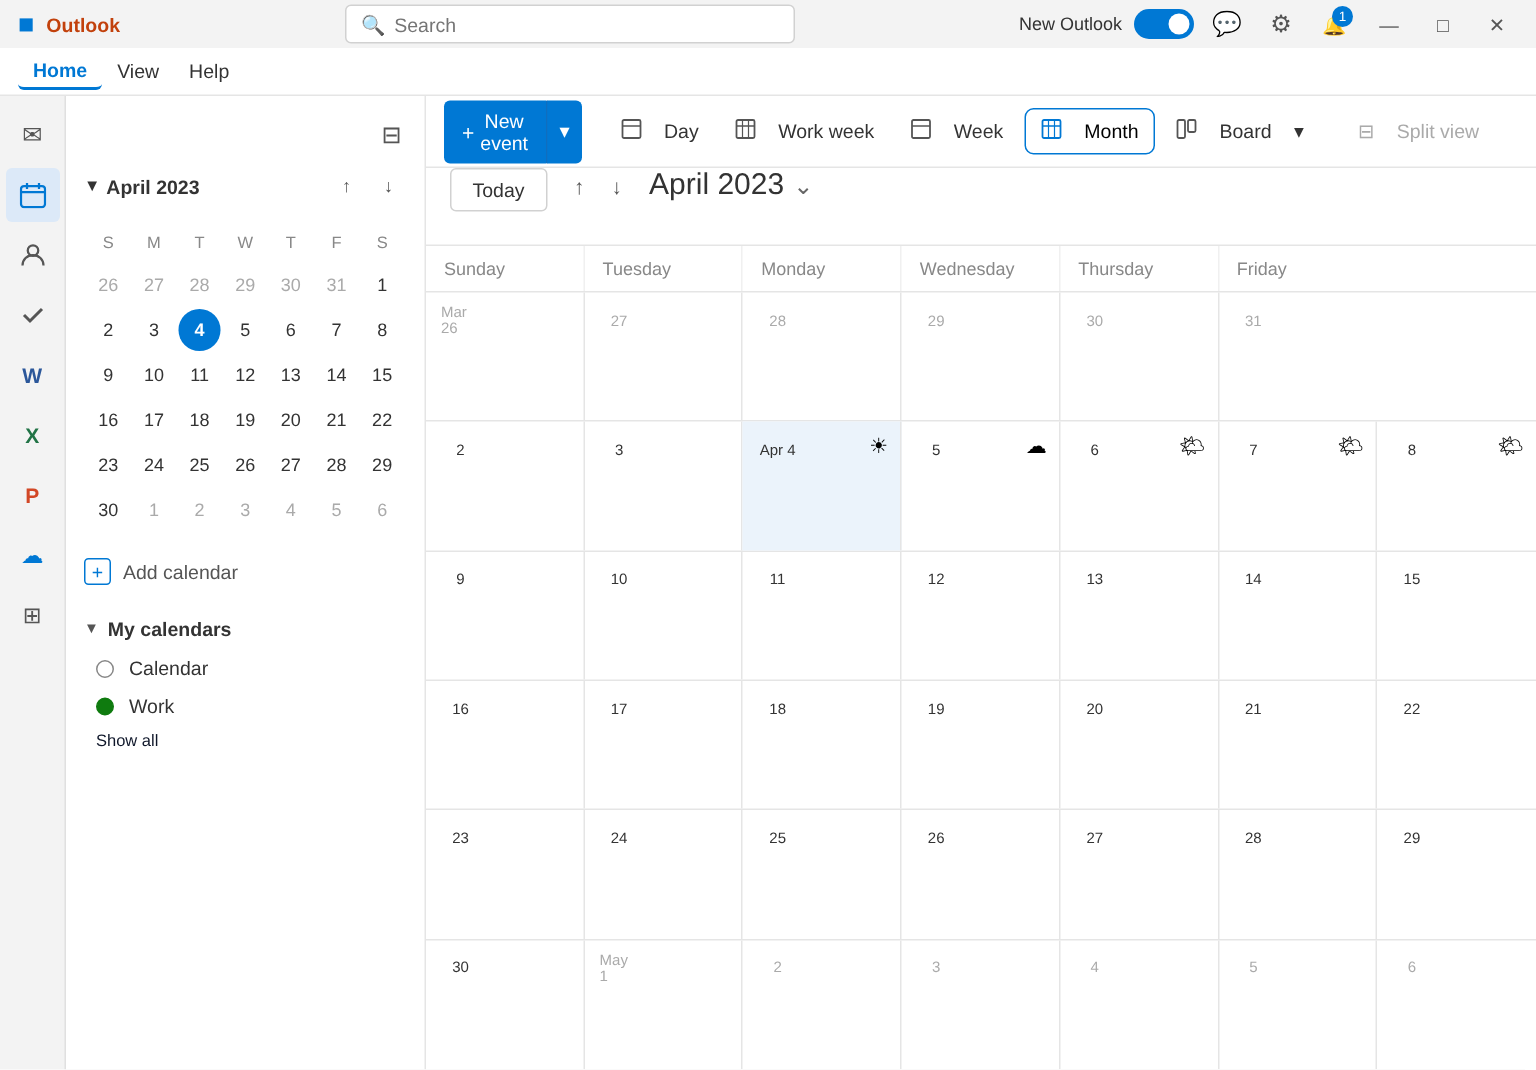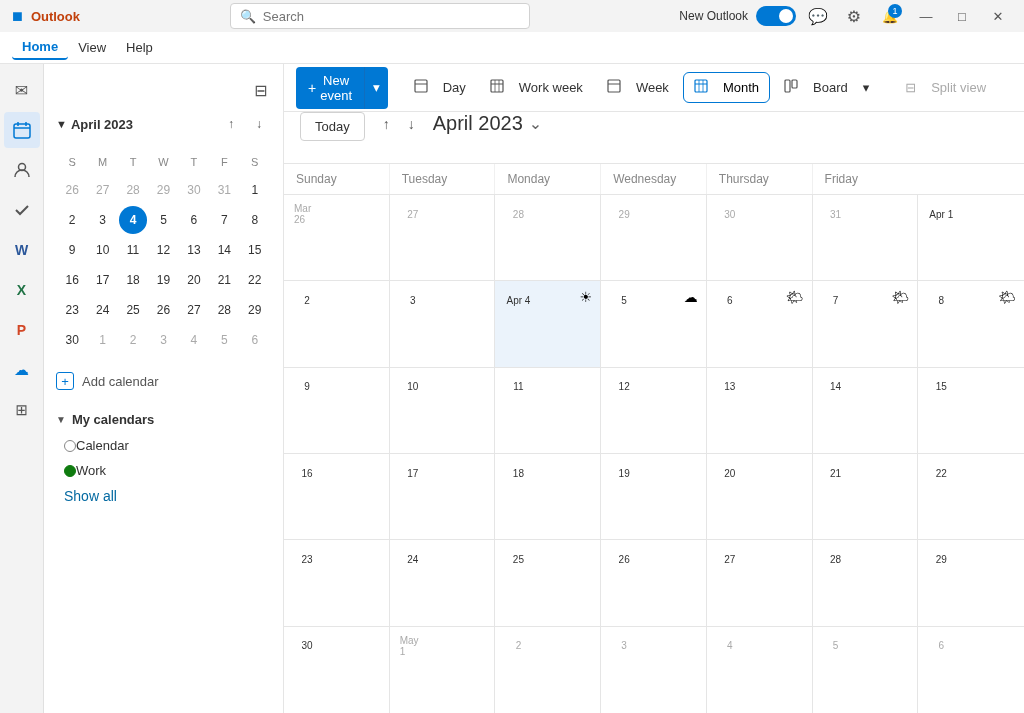--- a/index.html
+++ b/index.html
@@ -76,26 +76,26 @@
     .month-day:last-child { border-right: none; }
     .month-day.other-month .day-num { color: #aaa; }
     .month-day.today-col { background: #ebf3fb; }
     .day-num { font-size: 10px; color: #333; width: 26px; height: 26px; display: flex; align-items: center; justify-content: center; border-radius: 50%; }
     .weather-icon { font-size: 14px; position: absolute; right: 8px; top: 8px; }
 
     
     .cal-section { padding: 8px 0; }
     .cal-section-header { display: flex; align-items: center; gap: 6px; padding: 6px 12px; cursor: pointer; }
     .cal-section-title { font-size: 13px; font-weight: 600; color: #333; }
-    .cal-item { display: flex; align-items: center; padding: 5px 20px; cursor: pointer; }
+    .cal-item { display: flex; align-items: center; gap: 10px; padding: 5px 20px; cursor: pointer; }
     .cal-dot { width: 12px; height: 12px; border-radius: 50%; border: 1px solid #888; flex-shrink: 0; }
     .cal-dot.filled { background: #0f7b0f; border-color: #0f7b0f; }
     .cal-dot.empty { background: transparent; border: 1px solid #888; }
     .cal-item-label { font-size: 13px; color: #333; }
-    .show-all { padding: 5px 20px; color: #0369a1; cursor: pointer; font-size: 14px; }
+    .show-all { padding: 5px 20px; color: #0f172a; cursor: pointer; font-size: 11px; }
     .add-calendar { display: flex; align-items: center; gap: 8px; padding: 8px 12px; cursor: pointer; color: #555; font-size: 13px; }
   </style>
 </head>
 <body>
 
 <div class="titlebar">
   <div class="titlebar-left">
     <span style="font-size:18px; font-weight:700; color:#0078d4;">■</span>
     <span style="font-weight:600;font-size:13px;color:#c2410c;">Outlook</span>
   </div>
@@ -395,23 +395,20 @@
             </div>
             <div class="month-day other-month">
               <div class="day-num" style="color: rgb(170, 170, 170);">29</div>
             </div>
             <div class="month-day other-month">
               <div class="day-num" style="color: rgb(170, 170, 170);">30</div>
             </div>
             <div class="month-day other-month">
               <div class="day-num" style="color: rgb(170, 170, 170);">31</div>
             </div>
-            <div class="month-day">
-              <div class="day-num">Apr 1</div>
-            </div>
           </div>
           <div class="month-week">
             <div class="month-day">
               <div class="day-num">2</div>
             </div>
             <div class="month-day">
               <div class="day-num">3</div>
             </div>
             <div class="month-day today-col" style="background: rgb(235, 243, 251);">
               <div class="day-num">Apr 4</div>

